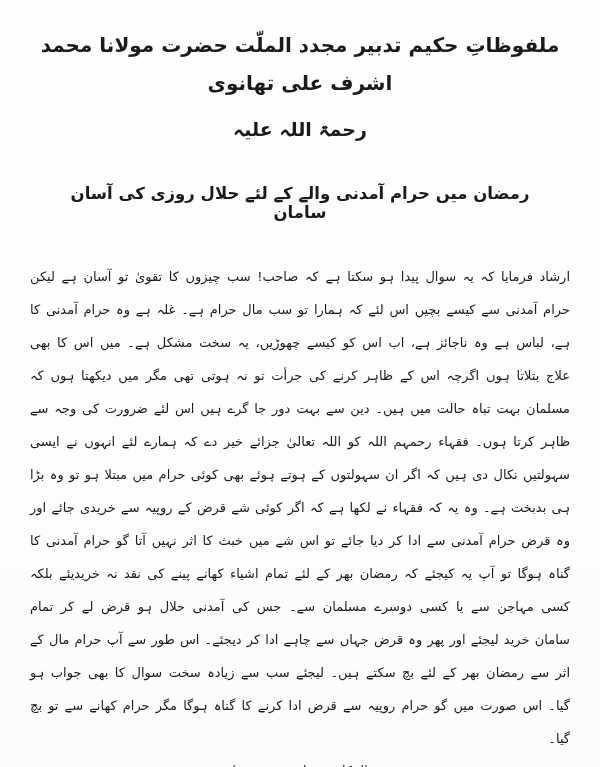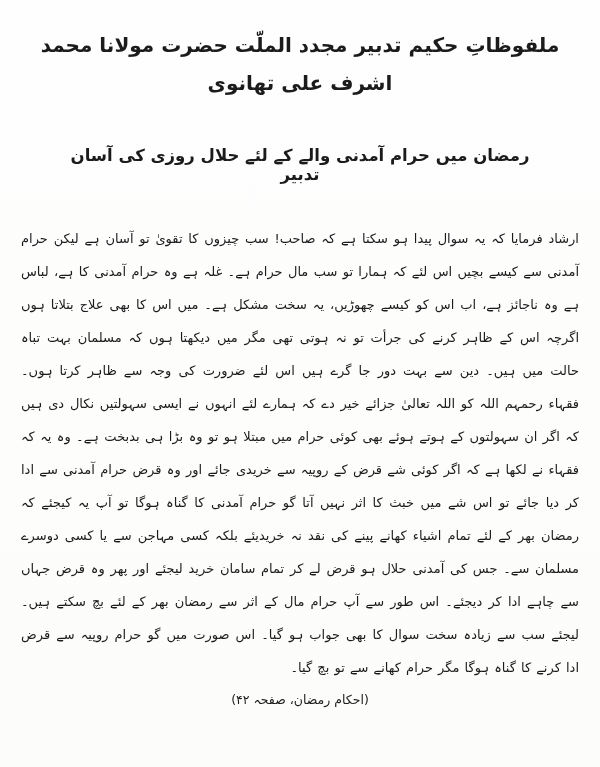--- a/index.html
+++ b/index.html
@@ -41,41 +41,42 @@
   }
   .section-heading {
     margin-top: 44px;
     text-align: center;
     font-size: 16.5px;
     font-weight: 700;
     padding: 0 60px;
   }
   .body-text {
     margin-top: 38px;
-    padding: 0 21px;
+    padding: 0 30px;
     font-size: 13px;
     line-height: 33px;
     text-align: justify;
     text-justify: inter-word;
     word-spacing: 1px;
   }
   .citation {
     margin-top: 8px;
     text-align: center;
     font-size: 12.5px;
   }
 </style>
 </head>
 <body>
 
 <div class="page">
 
   <div class="title-block">
     <div class="title-line1">ملفوظاتِ حکیم تدبیر مجدد الملّت حضرت مولانا محمد اشرف علی تھانوی</div>
+    <div class="title-line2">رحمۃ اللہ علیہ</div>
   </div>
 
-  <div class="section-heading">رمضان میں حرام آمدنی والے کے لئے حلال روزی کی آسان تدبیر</div>
+  <div class="section-heading">رمضان میں حرام آمدنی والے کے لئے حلال روزی کی آسان سامان</div>
 
   <div class="body-text">ارشاد فرمایا کہ یہ سوال پیدا ہو سکتا ہے کہ صاحب! سب چیزوں کا تقویٰ تو آسان ہے لیکن حرام آمدنی سے کیسے بچیں اس لئے کہ ہمارا تو سب مال حرام ہے۔ غلہ ہے وہ حرام آمدنی کا ہے، لباس ہے وہ ناجائز ہے، اب اس کو کیسے چھوڑیں، یہ سخت مشکل ہے۔ میں اس کا بھی علاج بتلاتا ہوں اگرچہ اس کے ظاہر کرنے کی جرأت تو نہ ہوتی تھی مگر میں دیکھتا ہوں کہ مسلمان بہت تباہ حالت میں ہیں۔ دین سے بہت دور جا گرے ہیں اس لئے ضرورت کی وجہ سے ظاہر کرتا ہوں۔ فقہاء رحمہم اللہ کو اللہ تعالیٰ جزائے خیر دے کہ ہمارے لئے انہوں نے ایسی سہولتیں نکال دی ہیں کہ اگر ان سہولتوں کے ہوتے ہوئے بھی کوئی حرام میں مبتلا ہو تو وہ بڑا ہی بدبخت ہے۔ وہ یہ کہ فقہاء نے لکھا ہے کہ اگر کوئی شے قرض کے روپیہ سے خریدی جائے اور وہ قرض حرام آمدنی سے ادا کر دیا جائے تو اس شے میں خبث کا اثر نہیں آتا گو حرام آمدنی کا گناہ ہوگا تو آپ یہ کیجئے کہ رمضان بھر کے لئے تمام اشیاء کھانے پینے کی نقد نہ خریدیئے بلکہ کسی مہاجن سے یا کسی دوسرے مسلمان سے۔ جس کی آمدنی حلال ہو قرض لے کر تمام سامان خرید لیجئے اور پھر وہ قرض جہاں سے چاہے ادا کر دیجئے۔ اس طور سے آپ حرام مال کے اثر سے رمضان بھر کے لئے بچ سکتے ہیں۔ لیجئے سب سے زیادہ سخت سوال کا بھی جواب ہو گیا۔ اس صورت میں گو حرام روپیہ سے قرض ادا کرنے کا گناہ ہوگا مگر حرام کھانے سے تو بچ گیا۔</div>
 
   <div class="citation">(احکام رمضان، صفحہ ۴۲)</div>
 
 </div>
 
 </body></html>

